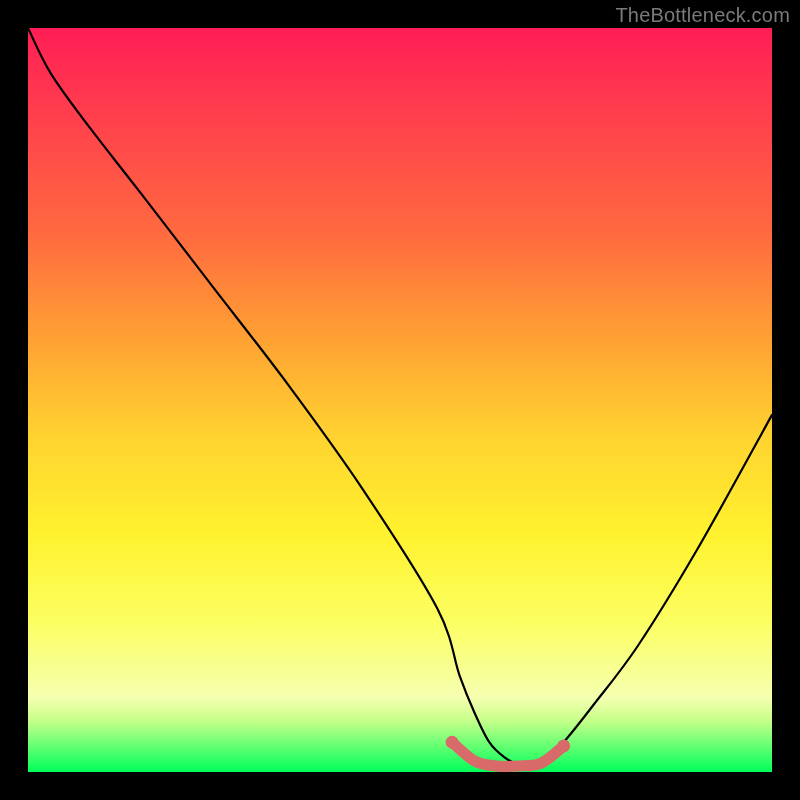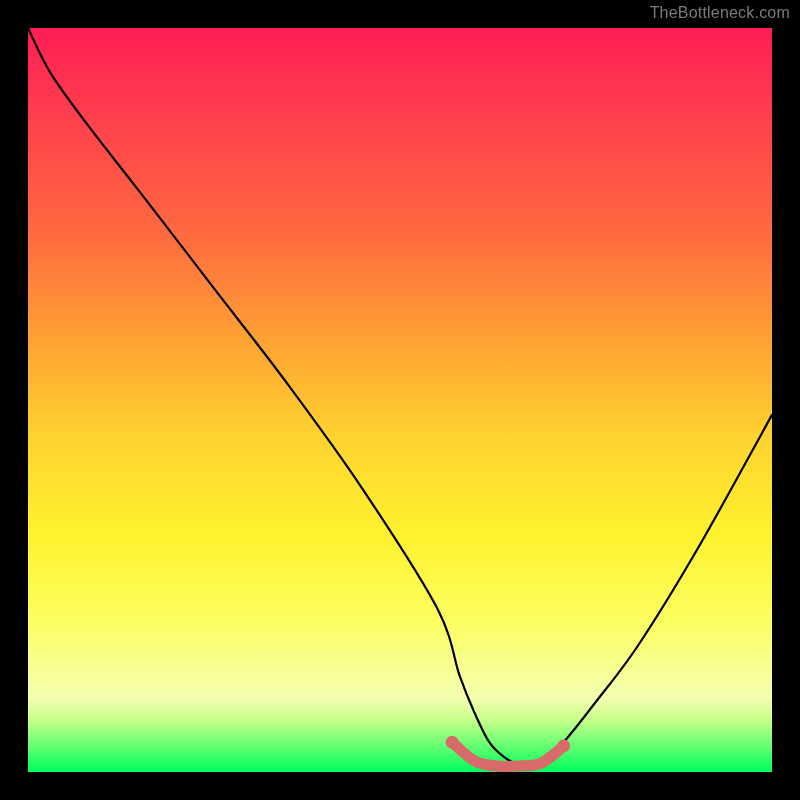--- a/index.html
+++ b/index.html
@@ -43,21 +43,21 @@
       #f5ffb0 90%,
       #c8ff8a 93%,
       #00ff5a 100%
     );
   }
   .watermark {
     position: absolute;
     top: 4px;
     right: 10px;
     color: #7a7a7a;
-    font-size: 16px;
+    font-size: 20px;
     font-weight: 500;
     letter-spacing: 0.2px;
   }
   svg.curve {
     position: absolute;
     inset: 0;
     width: 100%;
     height: 100%;
   }
 </style>

